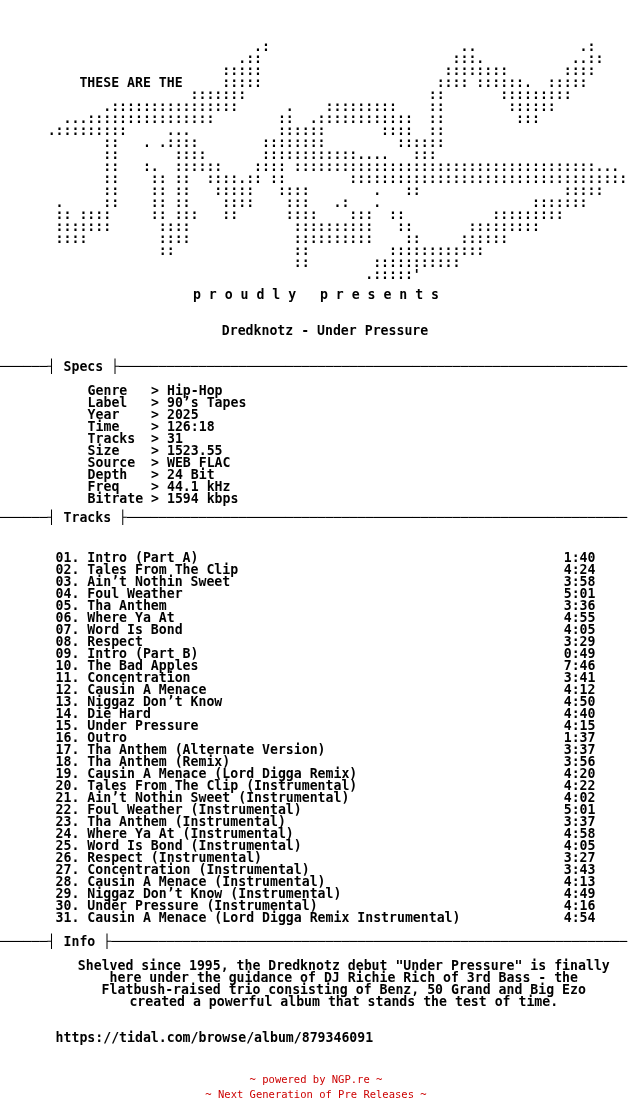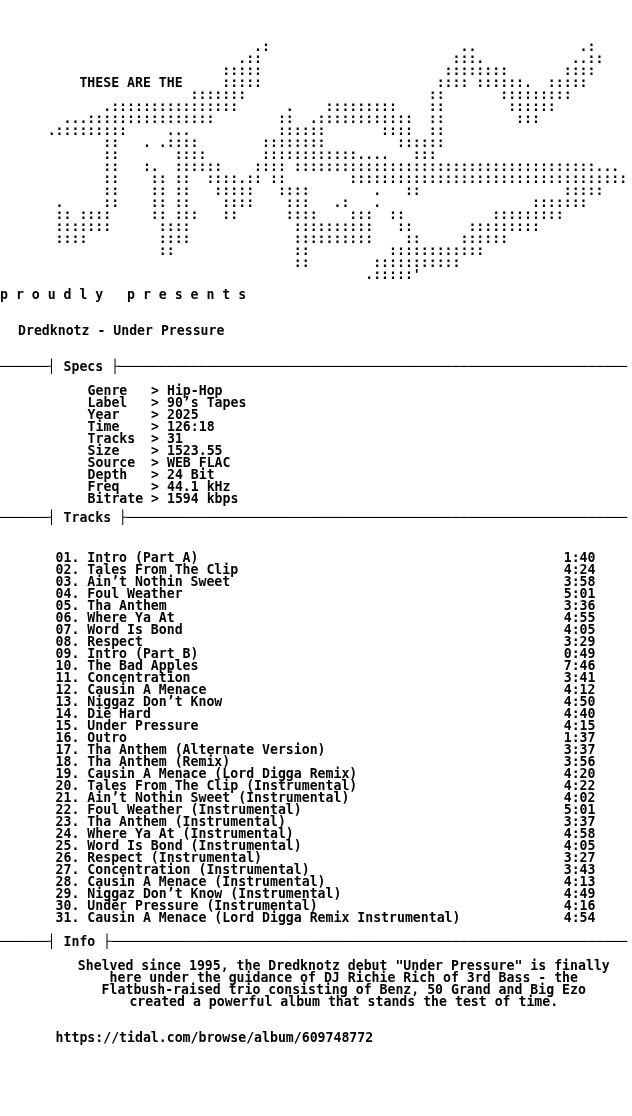--- a/index.html
+++ b/index.html
@@ -13,21 +13,21 @@
   pre {
     margin: 0;
     font-family: "DejaVu Sans Mono", "Liberation Mono", monospace;
     font-size: 13.2px;
     font-weight: bold;
     line-height: 12px;
     color: #000000;
     white-space: pre;
   }
   .logo { padding-top: 41px; }
-  .centered { }
+  .centered { text-align: center; }
   .presents { margin-top: 8px; }
   .album-title { margin-top: 24px; padding-left: 18px; }
   .sep { margin-top: 24px; }
   .sep-tracks { margin-top: 7px; }
   .sep-info { margin-top: 12px; }
   .specs-list { margin-top: 12px; padding-left: 32px; }
   .tracks-list { margin-top: 28px; }
   .info-text { margin-top: 12px; text-align: center; }
   .album-url { margin-top: 24px; }
   .footer {
@@ -109,15 +109,19 @@
        28. Causin A Menace (Instrumental)                              4:13
        29. Niggaz Don’t Know (Instrumental)                            4:49
        30. Under Pressure (Instrumental)                               4:16
        31. Causin A Menace (Lord Digga Remix Instrumental)             4:54</pre>
 
   <pre class="sep-info">──────┤ Info ├─────────────────────────────────────────────────────────────────</pre>
   <pre class="info-text">       Shelved since 1995, the Dredknotz debut "Under Pressure" is finally
        here under the guidance of DJ Richie Rich of 3rd Bass - the
        Flatbush-raised trio consisting of Benz, 50 Grand and Big Ezo
        created a powerful album that stands the test of time.</pre>
-  <pre class="album-url">       https://tidal.com/browse/album/609748772</pre>
+  <pre class="album-url">       https://tidal.com/browse/album/879346091</pre>
 
+  <div class="footer" style="color: rgb(204, 0, 0);">
+    <div>~ powered by NGP.re ~</div>
+    <div>~ Next Generation of Pre Releases ~</div>
+  </div>
 </div>
 
 </body></html>

